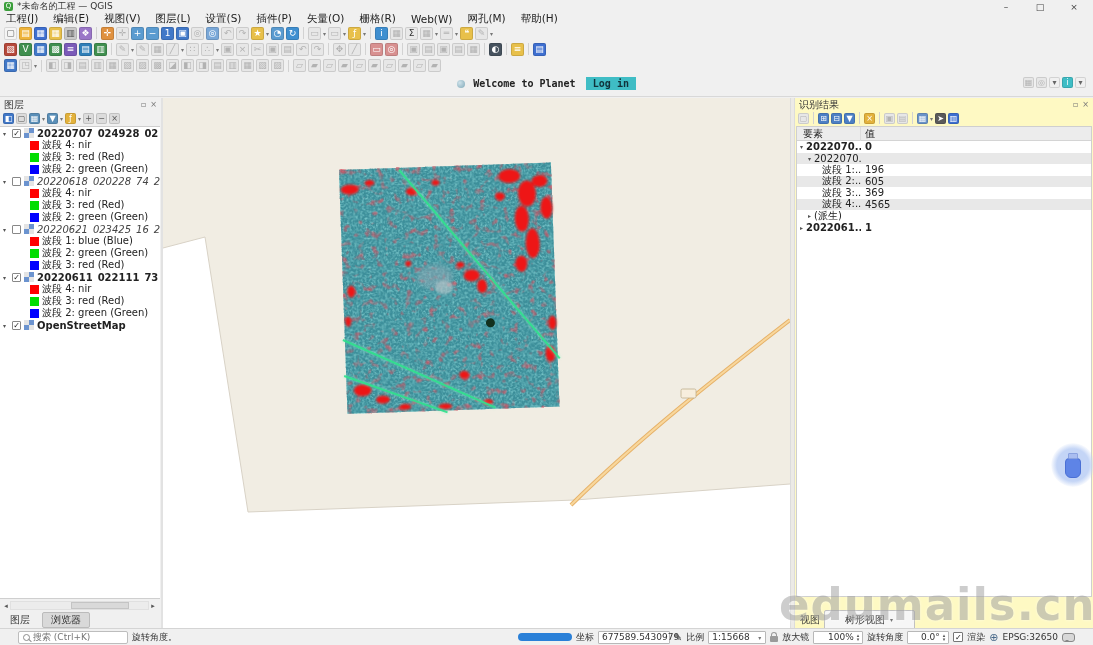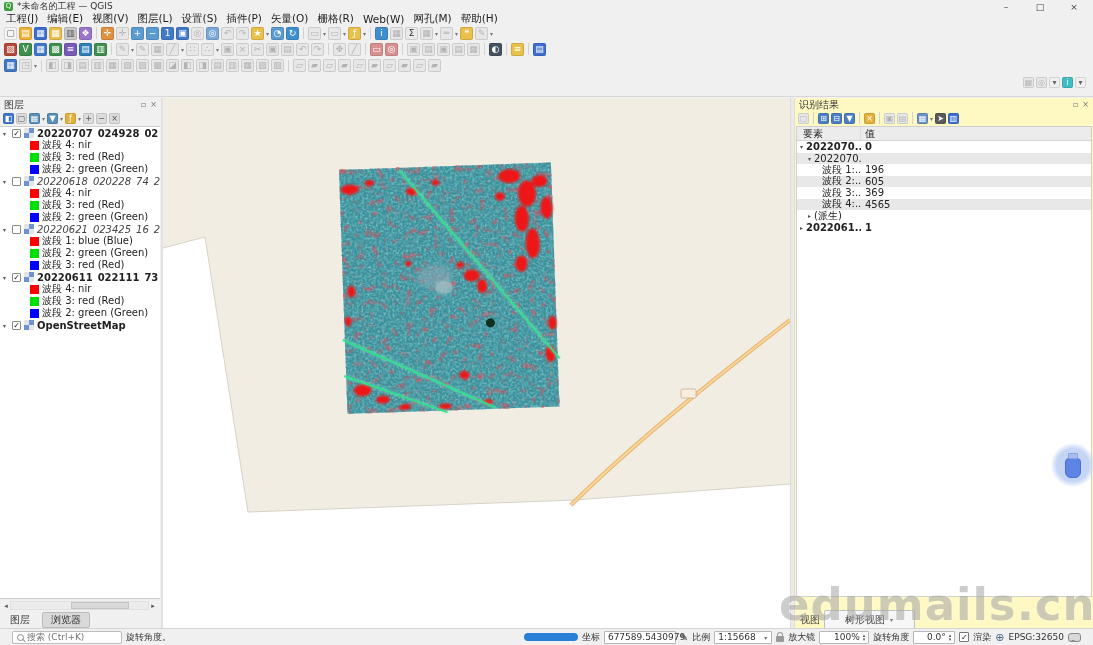--- a/index.html
+++ b/index.html
@@ -3,21 +3,21 @@
 <meta charset="utf-8">
 <style>
   *{box-sizing:border-box;margin:0;padding:0}
   html,body{width:1093px;height:645px}
   body{position:relative;font-family:"DejaVu Sans","Liberation Sans",sans-serif;font-size:10px;background:#f0f0f0;overflow:hidden;color:#222}
   
   #titlebar{position:absolute;top:0;left:0;right:0;height:13px;display:flex;align-items:center;padding:0 4px;gap:4px}
   .appicon{width:9px;height:9px;background:#3a9e3a;color:#fff;font-size:7px;line-height:9px;text-align:center;border-radius:2px;flex:none}
   #wtitle{font-size:9px;color:#333;flex:1 1 auto;white-space:nowrap;overflow:hidden}
   .wctl{width:30px;text-align:center;font-size:9px;color:#444;flex:none}
-  #menubar{position:absolute;top:13px;left:0;right:0;height:12px;display:flex;align-items:center;gap:9px;padding-left:6px}
+  #menubar{position:absolute;top:13px;left:0;right:0;height:12px;display:flex;align-items:center;gap:15px;padding-left:6px}
   .menu-item{font-size:10.5px;color:#222;white-space:nowrap}
   
   .toolbar{position:absolute;left:0;right:0;height:16px;display:flex;align-items:center;padding:0 3px;flex-wrap:nowrap;overflow:hidden}
   #tb1{top:25px}#tb2{top:41px}#tb3{top:57px;height:17px}
   .tbi{display:inline-flex;align-items:center;justify-content:center;width:13px;height:13px;margin:1px;border-radius:2px;font-size:9px;line-height:13px;color:#fff;flex:none;box-shadow:inset 0 0 0 1px rgba(0,0,0,.12)}
   .tbi.d{background:#e7e7e7 !important;color:#b2b2b2 !important}
   .small .tbi{width:11px;height:11px;font-size:8px;margin:0 1px}
   .sep{display:inline-block;width:1px;height:12px;background:#d2d2d2;margin:0 3px;flex:none}
   .ddv{font-size:6px;color:#777;margin:0 1px;flex:none}
   
@@ -66,21 +66,21 @@
   .idrow{display:flex;height:11.5px;align-items:center;font-size:10px}
   .idrow.shaded{background:#e8e8e8}
   .idrow .lbl{width:64px;flex:none;display:flex;align-items:center;overflow:hidden;white-space:nowrap}
   .idrow .val{flex:1;padding-left:4px;white-space:nowrap}
   .idrow.b{font-weight:bold}
   .idbottom{position:absolute;left:0;right:0;display:flex;align-items:center;padding:0 5px;gap:4px;font-size:10px;color:#333}
   #mode-row{bottom:16px;height:14px}
   #view-row{bottom:1px;height:15px}
   .combo{display:inline-flex;align-items:center;gap:4px;background:#f6f6f6;border:1px solid #c0c0c0;border-radius:2px;padding:0 20px;height:20px;font-size:10px}
   
-  #statusbar{position:absolute;top:628px;left:0;right:0;height:17px;display:flex;align-items:center;gap:4px;padding:0 12px;border-top:1px solid #d4d4d4;background:#f0f0f0;font-size:9px;color:#333}
+  #statusbar{position:absolute;top:628px;left:0;right:0;height:17px;display:flex;align-items:center;gap:4px;padding:0 18px;border-top:1px solid #d4d4d4;background:#f0f0f0;font-size:9px;color:#333}
   .searchbox{display:flex;align-items:center;gap:3px;background:#fff;border:1px solid #bdbdbd;height:13px;width:110px;padding:0 4px;border-radius:2px}
   .searchbox input{border:none;outline:none;width:100%;font-size:9px;font-family:inherit;color:#444;background:transparent}
   .lens{position:relative;width:7px;height:7px;border:1px solid #8d8d8d;border-radius:50%;flex:none}
   .lens::after{content:"";position:absolute;width:4px;height:1px;background:#8d8d8d;right:-3px;bottom:-1px;transform:rotate(45deg)}
   .sspacer{flex:1}
   .prog{width:54px;height:8px;background:#2a80d8;border-radius:4px;flex:none}
   .slabel{white-space:nowrap}
   .sbox{background:#fff;border:1px solid #b8b8b8;height:13px;line-height:11px;padding:0 3px;font-size:9px;white-space:nowrap;display:inline-flex;align-items:center;border-radius:1px}
   .wcoord{width:72px}
   .scombo{width:58px;justify-content:space-between}
@@ -237,20 +237,25 @@
     <span class="tbi d">▰</span>
     <span class="tbi d">▱</span>
     <span class="tbi d">▰</span>
     <span class="tbi d">▱</span>
     <span class="tbi d">▰</span>
     <span class="tbi d">▱</span>
     <span class="tbi d">▰</span>
   </div>
 
 <div id="banner">
+  <div id="banner-center">
+    <span class="planet-dot"></span>
+    <span id="banner-text">Welcome to Planet</span>
+    <span id="login-btn">Log in</span>
+  </div>
   <div id="banner-right" class="small">
       <span class="tbi d">▦</span>
       <span class="tbi d">◎</span>
       <span class="tbi" style="background: rgb(240, 240, 240); color: rgb(102, 102, 102);">▾</span>
       <span class="tbi" style="background: rgb(63, 189, 197);">i</span>
       <span class="tbi" style="background: rgb(240, 240, 240); color: rgb(102, 102, 102);">▾</span>
     </div>
 </div>
 
 <div id="main">

